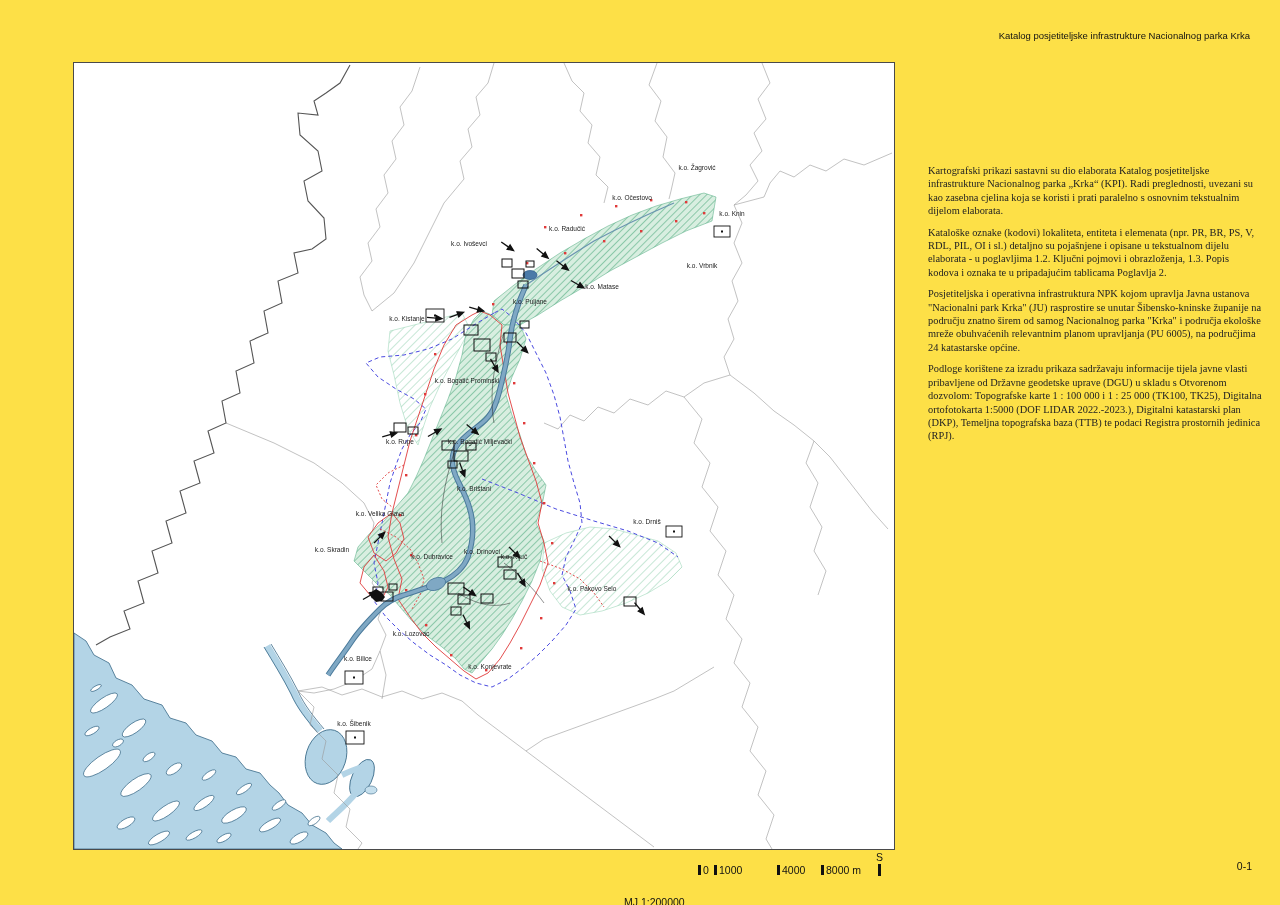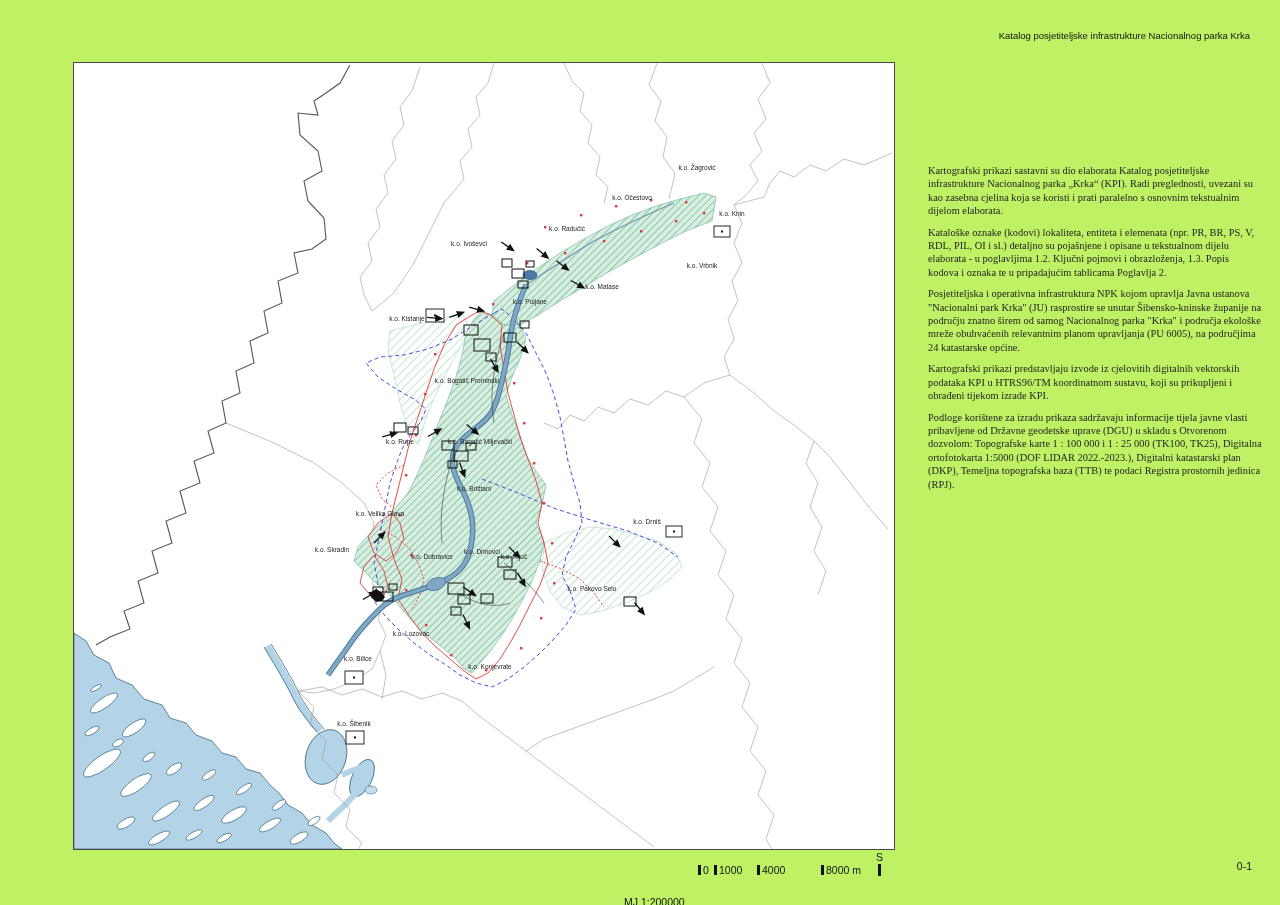--- a/index.html
+++ b/index.html
@@ -1,17 +1,17 @@
 <!DOCTYPE html>
 <html><head>
 <meta charset="utf-8">
 <style>
   html,body{margin:0;padding:0;background:#e9e9e9;}
   .page{
-    position:relative;width:1280px;height:905px;background:#bef264;
+    position:relative;width:1280px;height:905px;background:#fde047;
     font-family:"Liberation Sans", sans-serif;color:#1a1a1a;overflow:hidden;
     margin:0 auto;
   }
   .doc-title{
     position:absolute;top:30px;right:30px;font-size:9.5px;color:#111;
   }
   .map-frame{
     position:absolute;left:73px;top:62px;width:820px;height:786px;
     border:1px solid #4a4a4a;background:#ffffff;
   }
@@ -23,21 +23,21 @@
   .notes p{margin:0 0 8px 0;}
   .scalebar{
     position:absolute;left:0;top:860px;width:1280px;height:30px;font-size:10.5px;color:#111;
   }
   .sb-label{position:absolute;left:624px;top:4px;margin-top:32px;}
   .sb-tick{position:absolute;top:4px;}
   .sb-tick:before{
     content:"";display:inline-block;width:3px;height:10px;background:#111;
     margin-right:2px;vertical-align:-1px;
   }
-  .t0{left:698px;} .t1{left:714px;} .t2{left:757px;text-align:right;} .t3{left:821px;}
+  .t0{left:698px;} .t1{left:714px;} .t2{left:777px;text-align:right;} .t3{left:821px;}
   .north{position:absolute;left:876px;top:-9px;width:20px;text-align:left;}
   .north .n-label{font-size:10.5px;display:block;}
   .north .n-bar{display:block;width:3px;height:12px;background:#111;margin-top:1px;margin-left:2px;}
   .page-num{position:absolute;right:28px;top:860px;font-size:10.5px;color:#111;}
   text.ko{font-size:6.5px;fill:#1c1c1c;}
 </style>
 </head>
 <body>
 
 <div class="page">
@@ -295,21 +295,20 @@
         <text class="ko" x="416" y="606">k.o. Konjevrate</text>
         <text class="ko" x="280" y="663">k.o. Šibenik</text>
       </g>
     </svg>
   </div>
 
   <aside class="notes">
     <p>Kartografski prikazi sastavni su dio elaborata Katalog posjetiteljske infrastrukture Nacionalnog parka „Krka“ (KPI). Radi preglednosti, uvezani su kao zasebna cjelina koja se koristi i prati paralelno s osnovnim tekstualnim dijelom elaborata.</p>
     <p>Kataloške oznake (kodovi) lokaliteta, entiteta i elemenata (npr. PR, BR, PS, V, RDL, PIL, OI i sl.) detaljno su pojašnjene i opisane u tekstualnom dijelu elaborata - u poglavljima 1.2. Ključni pojmovi i obrazloženja, 1.3. Popis kodova i oznaka te u pripadajućim tablicama Poglavlja 2.</p>
     <p>Posjetiteljska i operativna infrastruktura NPK kojom upravlja Javna ustanova "Nacionalni park Krka" (JU) rasprostire se unutar Šibensko-kninske županije na području znatno širem od samog Nacionalnog parka "Krka" i područja ekološke mreže obuhvaćenih relevantnim planom upravljanja (PU 6005), na područjima 24 katastarske općine.</p>
-    <p>Kartografski prikazi predstavljaju izvode iz cjelovitih digitalnih vektorskih podataka KPI u HTRS96/TM koordinatnom sustavu, koji su prikupljeni i obrađeni tijekom izrade KPI.</p>
     <p>Podloge korištene za izradu prikaza sadržavaju informacije tijela javne vlasti pribavljene od Državne geodetske uprave (DGU) u skladu s Otvorenom dozvolom: Topografske karte 1 : 100 000 i 1 : 25 000 (TK100, TK25), Digitalna ortofotokarta 1:5000 (DOF LIDAR 2022.-2023.), Digitalni katastarski plan (DKP), Temeljna topografska baza (TTB) te podaci Registra prostornih jedinica (RPJ).</p>
   </aside>
 
   <div class="scalebar">
     <span class="sb-label">MJ 1:200000</span>
     <span class="sb-tick t0"><span>0</span></span>
     <span class="sb-tick t1"><span>1000</span></span>
     <span class="sb-tick t2"><span>4000</span></span>
     <span class="sb-tick t3"><span>8000 m</span></span>
     <span class="north">

